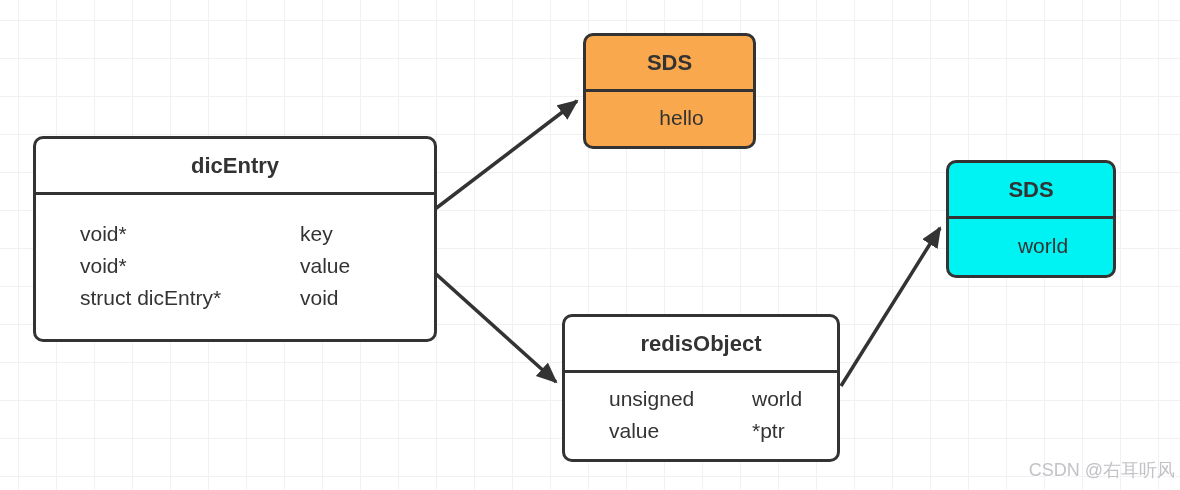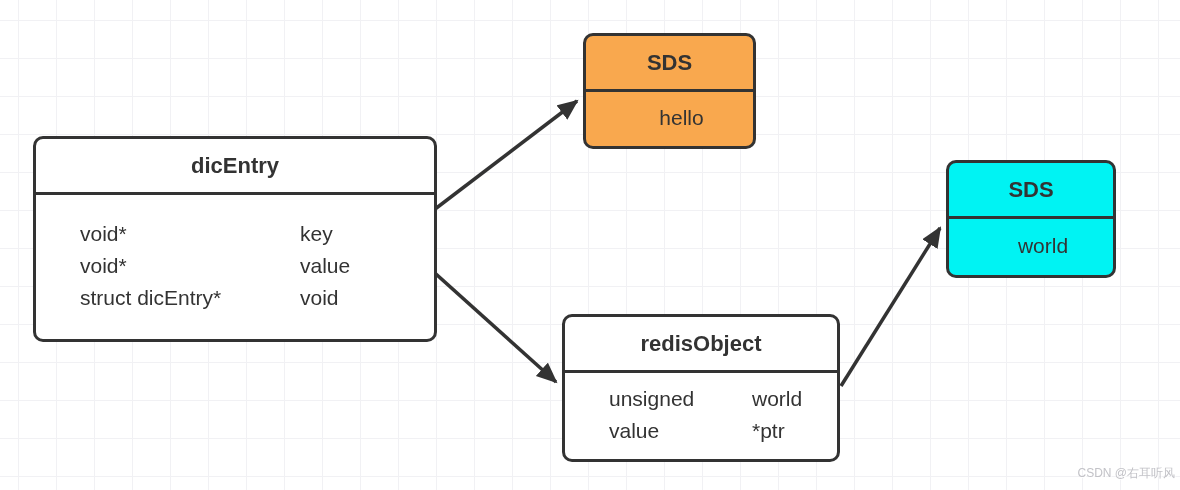--- a/index.html
+++ b/index.html
@@ -40,21 +40,21 @@
   .bdy.center { padding-left:0; align-items:center; }
   .row { display:flex; }
   #dicentry     { left:33px;  top:136px; width:404px; height:206px; }
   #dicentry .t  { width:220px; }
   #sds-hello    { left:583px; top:33px;  width:173px; height:116px; }
   #redisobject  { left:562px; top:314px; width:278px; height:148px; }
   #redisobject .t { width:143px; }
   #sds-world    { left:946px; top:160px; width:170px; height:118px; }
   #watermark {
     position:absolute; right:5px; bottom:8px;
-    font-size:12px; color:#c2c2c7;
+    font-size:18px; color:#c2c2c7;
     text-shadow:1px 1px 0 #ffffff;
   }
 </style>
 </head>
 <body>
 
 <div id="canvas" style="--stroke: #333333;">
 
   <svg id="arrows" viewBox="0 0 1180 490" xmlns="http://www.w3.org/2000/svg">
     <defs>

